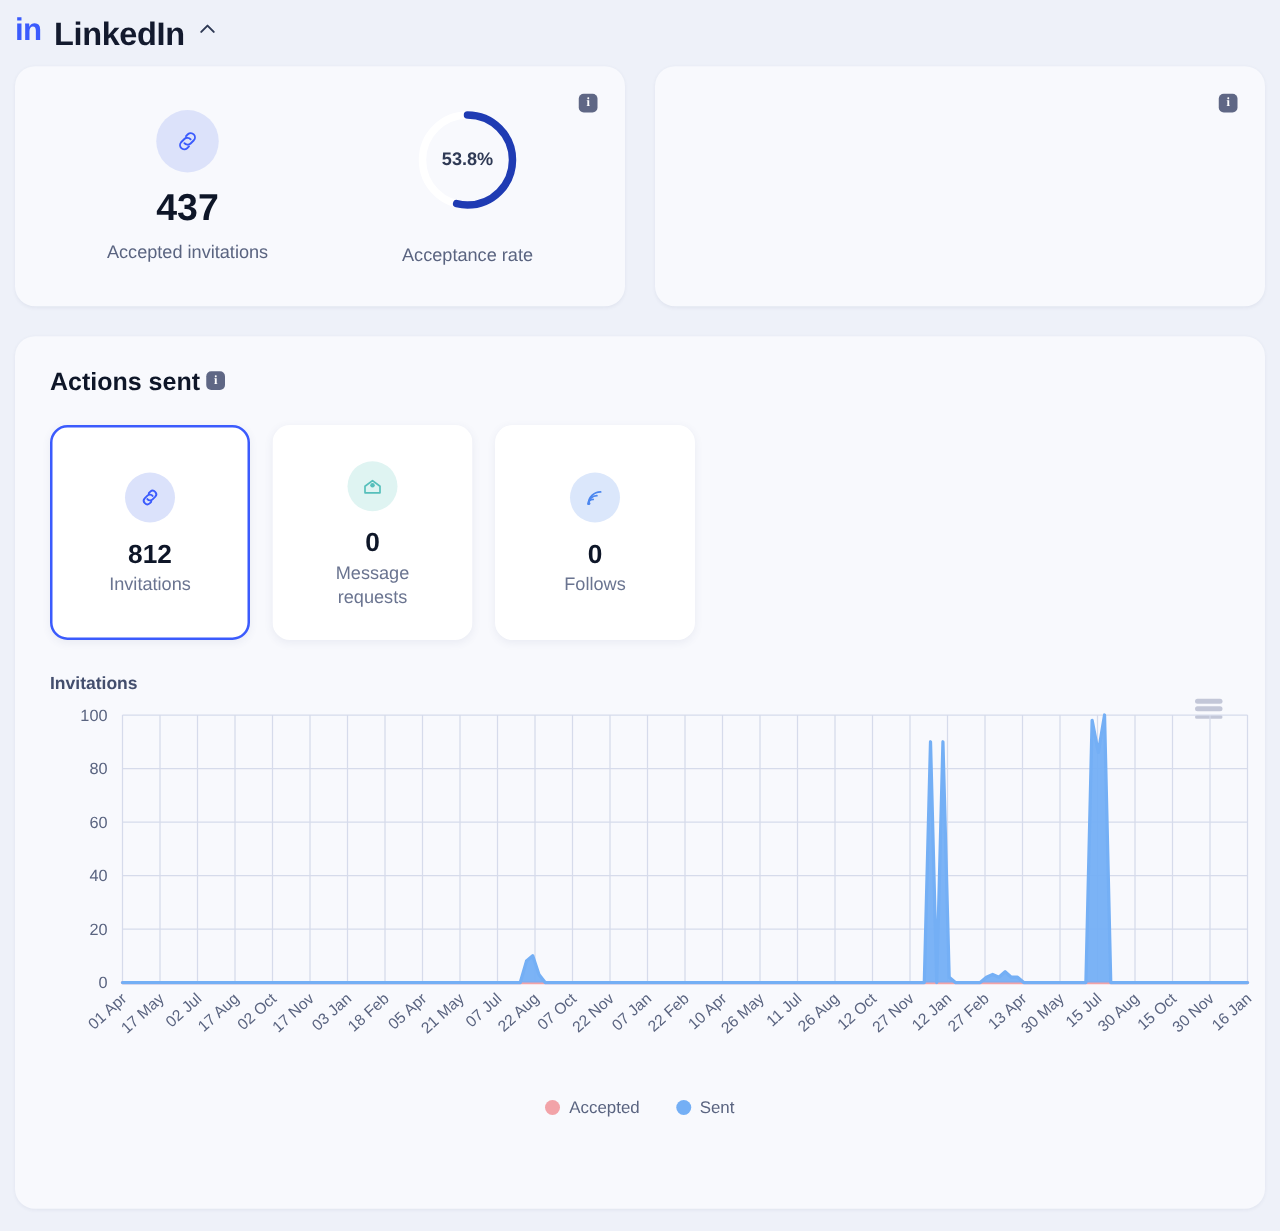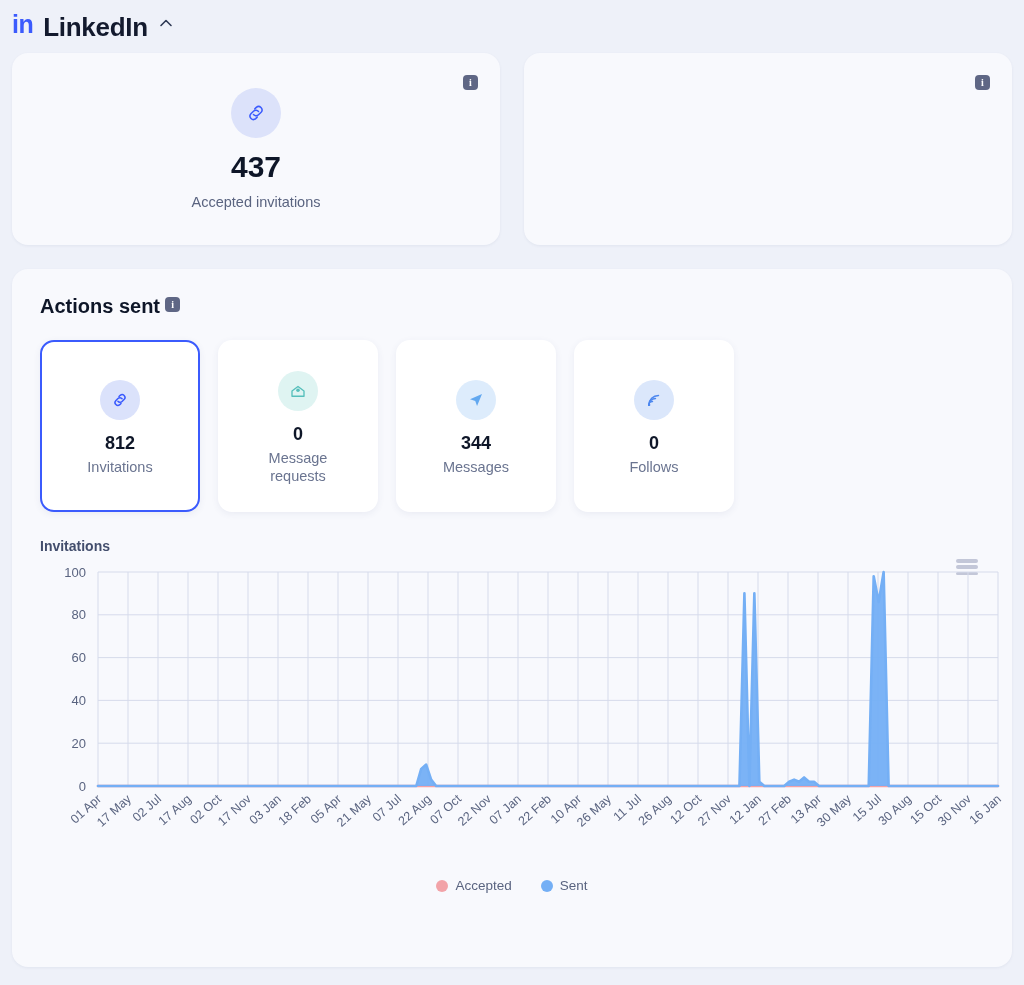--- a/index.html
+++ b/index.html
@@ -185,21 +185,21 @@
   }
   .tile-icon-circle {
     width: 40px; height: 40px;
     border-radius: 50%;
     display: flex;
     align-items: center;
     justify-content: center;
     margin-bottom: 14px;
   }
   .tile-value {
-    font-size: 18px;
+    font-size: 21px;
     font-weight: bold;
     color: #0e1628;
     line-height: 1.1;
   }
   .tile-label {
     font-size: 14.5px;
     color: #6a7490;
     text-align: center;
     line-height: 1.25;
     margin-top: 4px;
@@ -278,20 +278,30 @@
       <div class="metric-icon-circle" style="background:#dce2fa;">
         <svg width="24" height="24" viewBox="0 0 24 24">
           <path d="M9.5 13.5a3.4 3.4 0 0 0 5 .3l2.6-2.6a3.4 3.4 0 0 0-4.8-4.8l-1.5 1.5" fill="none" stroke="#3b5bfd" stroke-width="1.5" stroke-linecap="round"></path>
           <path d="M14.5 10.5a3.4 3.4 0 0 0-5-.3l-2.6 2.6a3.4 3.4 0 0 0 4.8 4.8l1.5-1.5" fill="none" stroke="#3b5bfd" stroke-width="1.5" stroke-linecap="round"></path>
         </svg>
       </div>
       <div class="metric-value">437</div>
       <div class="metric-label">Accepted invitations</div>
     </div>
 
+    <div class="donut-wrap">
+      <div class="donut">
+        <svg width="84" height="84" viewBox="0 0 84 84">
+          <circle cx="42" cy="42" r="36" fill="none" stroke="#ffffff" stroke-width="6"></circle>
+          <circle id="donut-0" cx="42" cy="42" r="36" fill="none" stroke="#1f3bb3" stroke-width="6" stroke-linecap="round" transform="rotate(-90 42 42)" stroke-dasharray="121.6927330294542 104.5019380290109"></circle>
+        </svg>
+        <span class="donut-text">53.8%</span>
+      </div>
+      <div class="donut-label">Acceptance rate</div>
+    </div>
   </div>
 
   <div class="stat-card">
     <div class="info-badge">i</div>
 
 
   </div>
 </div>
 
 <div class="panel">
@@ -314,29 +324,20 @@
       </div>
       <div class="tile">
         <div class="tile-icon-circle" style="background:#dff4f2;">
           <svg width="18" height="18" viewBox="0 0 24 24">
       <path d="M4 12 L12 6 L20 12 V19 H4 Z" fill="none" stroke="#56bfbb" stroke-width="1.8" stroke-linejoin="round"></path>
       <circle cx="12" cy="11" r="2.4" fill="#56bfbb"></circle>
           </svg>
         </div>
         <div class="tile-value">0</div>
         <div class="tile-label">Message requests</div>
-      </div>
-      <div class="tile">
-        <div class="tile-icon-circle" style="background:#ddecfc;">
-          <svg width="18" height="18" viewBox="0 0 24 24">
-      <path d="M20 4 L4 11 L11 13.4 L13.4 20 Z" fill="#62a8f0"></path>
-          </svg>
-        </div>
-        <div class="tile-value">344</div>
-        <div class="tile-label">Messages</div>
       </div>
       <div class="tile">
         <div class="tile-icon-circle" style="background:#dbe7fb;">
           <svg width="18" height="18" viewBox="0 0 24 24">
       <path d="M5 19 a13 13 0 0 1 13-13" fill="none" stroke="#4c87ef" stroke-width="1.9" stroke-linecap="round"></path>
       <path d="M5 19 a9 9 0 0 1 9-9" fill="none" stroke="#4c87ef" stroke-width="1.9" stroke-linecap="round"></path>
       <path d="M5 19 a5 5 0 0 1 5-5" fill="none" stroke="#4c87ef" stroke-width="1.9" stroke-linecap="round"></path>
       <circle cx="5.6" cy="18.5" r="1.5" fill="#4c87ef"></circle>
           </svg>
         </div>

